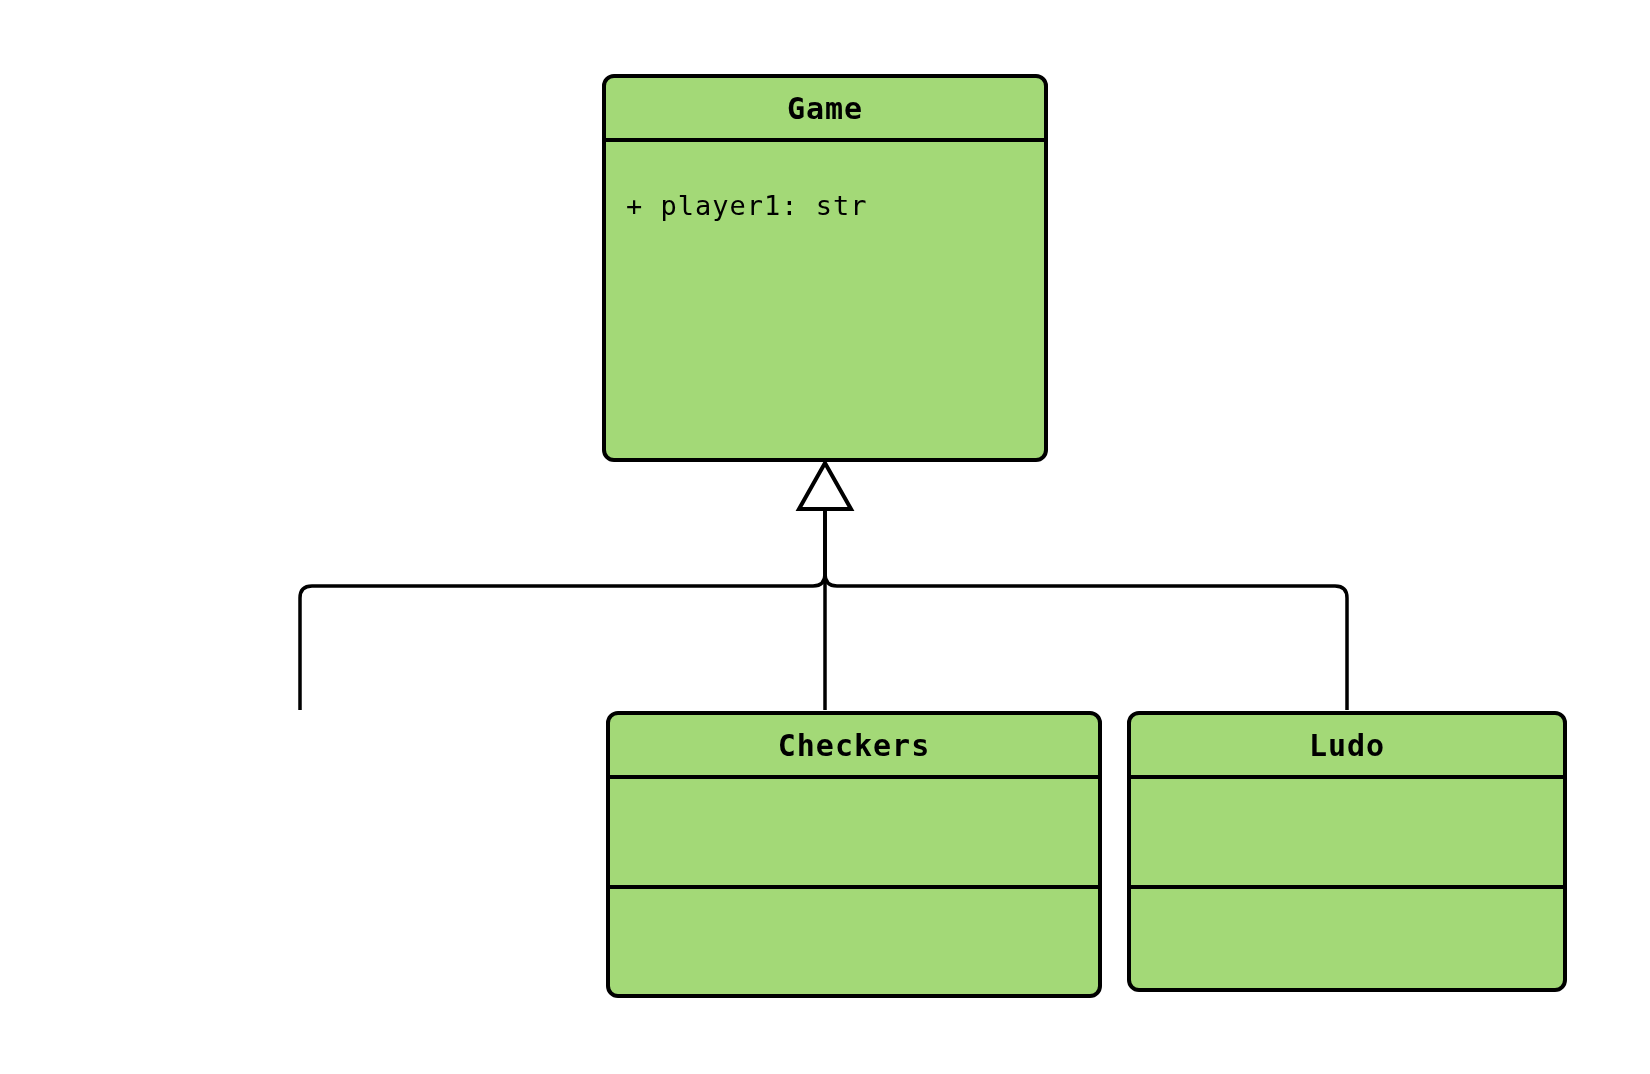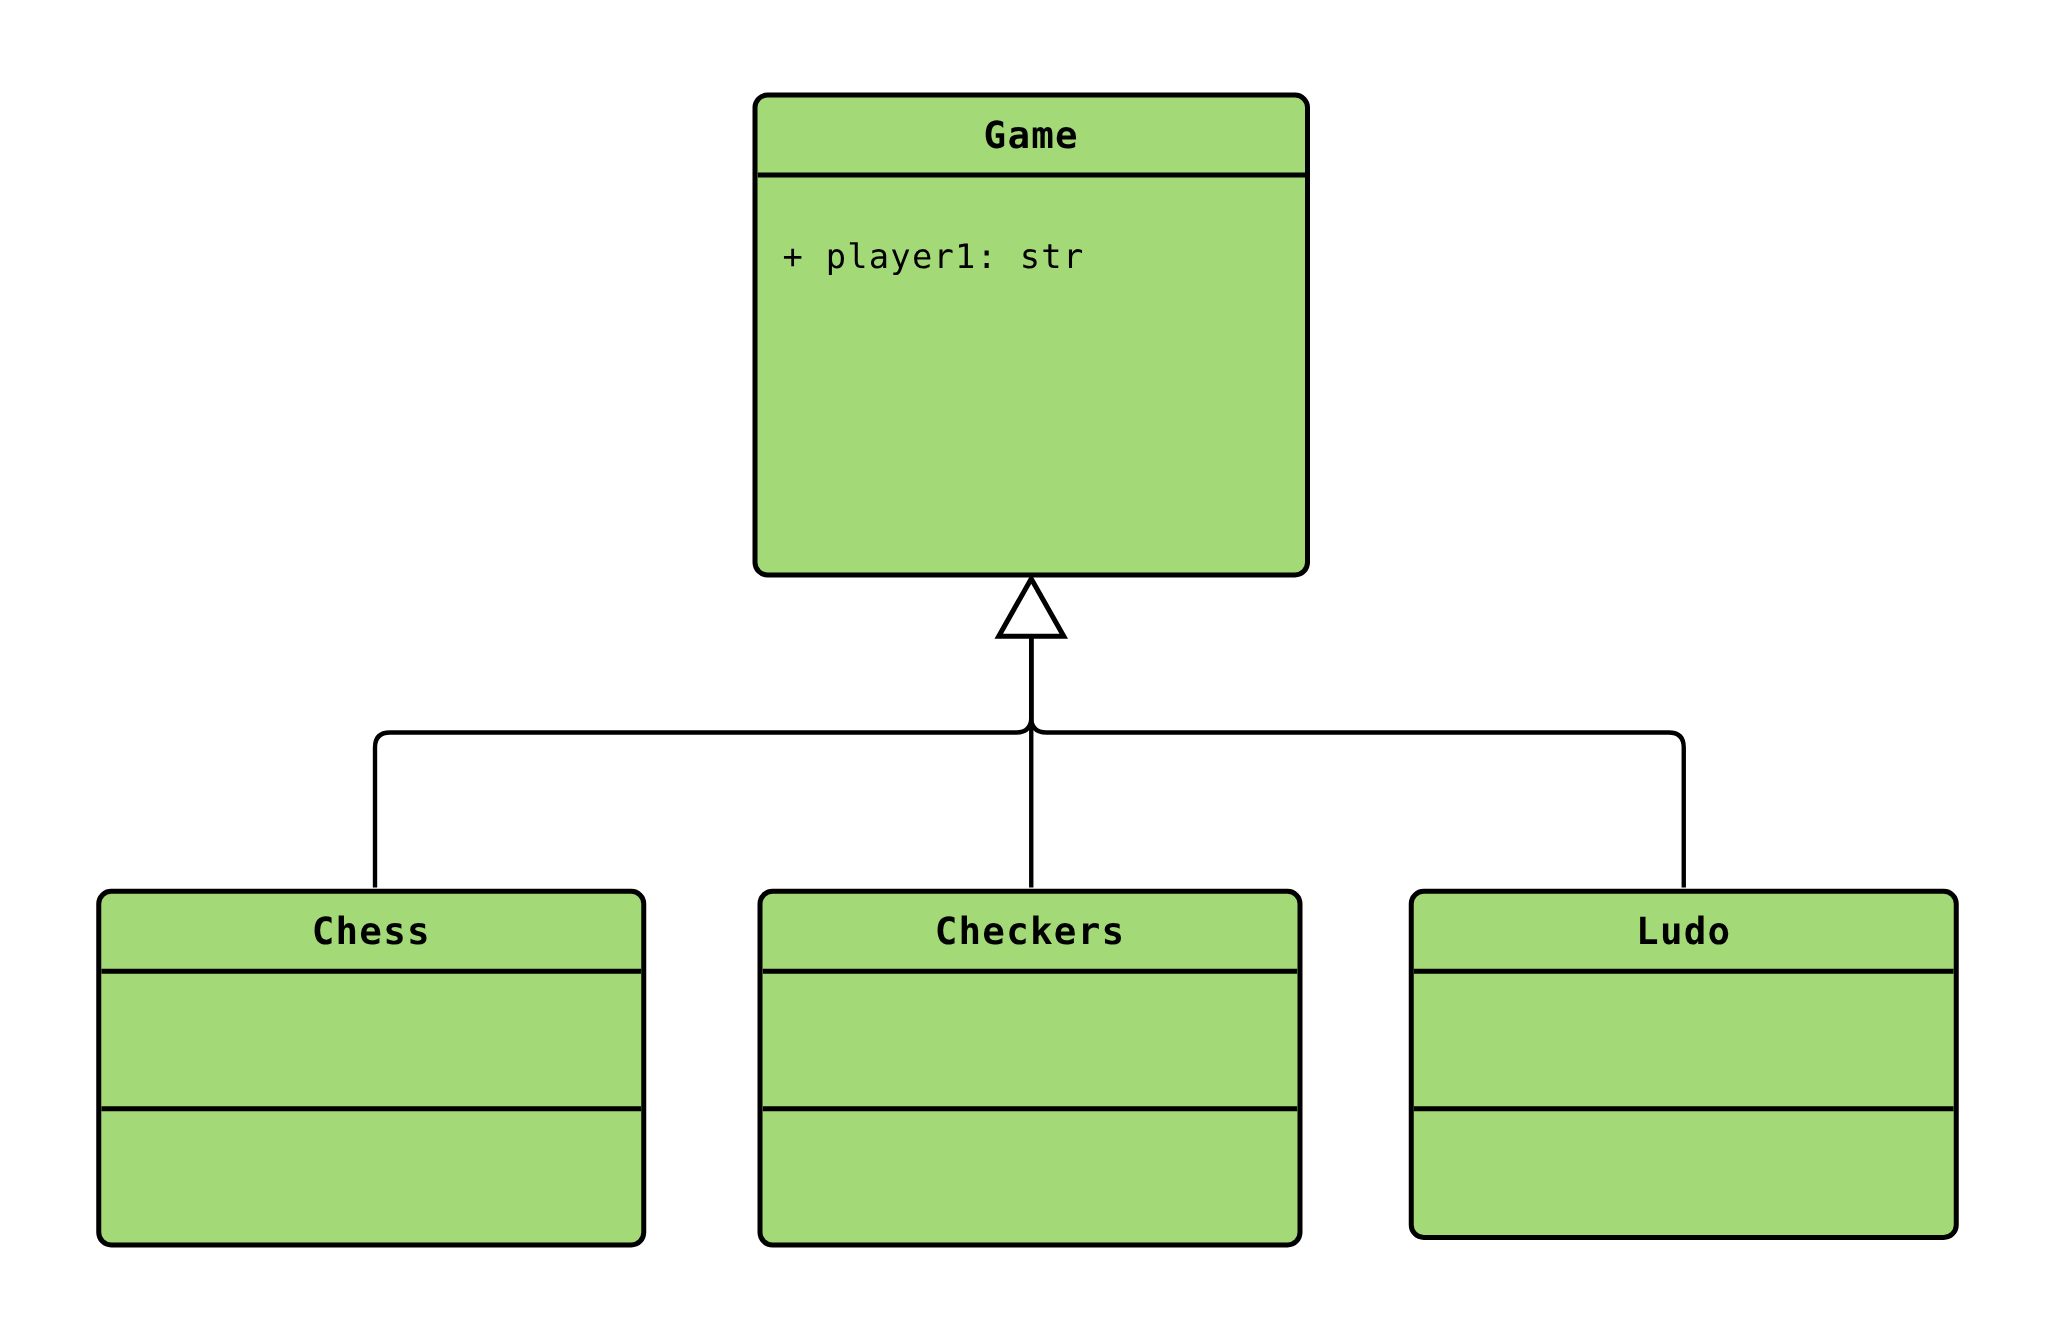--- a/index.html
+++ b/index.html
@@ -64,21 +64,21 @@
     font-size: 27px;
     letter-spacing: 1px;
     line-height: 31px;
   }
   
   .box-game   { left: 602px; top: 74px;  width: 446px; height: 388px; }
   .box-game .sec-attrs   { height: 131px; }
   .box-game .sec-methods { flex: 1; }
   
   .box-chess    { left: 77px;   top: 711px; width: 440px; height: 287px; }
-  .box-checkers { left: 606px;  top: 711px; width: 436px; height: 287px; }
+  .box-checkers { left: 606px;  top: 711px; width: 496px; height: 287px; }
   .box-ludo     { left: 1127px; top: 711px; width: 440px; height: 281px; }
   .sub .sec-attrs   { height: 110px; }
   .sub .sec-methods { flex: 1; }
 </style>
 </head>
 <body>
 
 <div class="canvas">
 
   <svg class="edges" viewBox="0 0 1650 1074" xmlns="http://www.w3.org/2000/svg">
@@ -88,25 +88,20 @@
     <polygon points="825,463 799,509 851,509"></polygon>
   </svg>
 
   <div class="class-box box-game">
     <div class="class-title">Game</div>
     <div class="compartment sec-attrs">
       <div>+ player1: str</div>
     </div>
   </div>
 
-  <div class="class-box sub box-chess">
-    <div class="class-title">Chess</div>
-    <div class="compartment sec-attrs"></div>
-    <div class="compartment sec-methods"></div>
-  </div>
 
   <div class="class-box sub box-checkers">
     <div class="class-title">Checkers</div>
     <div class="compartment sec-attrs"></div>
     <div class="compartment sec-methods"></div>
   </div>
 
   <div class="class-box sub box-ludo">
     <div class="class-title">Ludo</div>
     <div class="compartment sec-attrs"></div>

